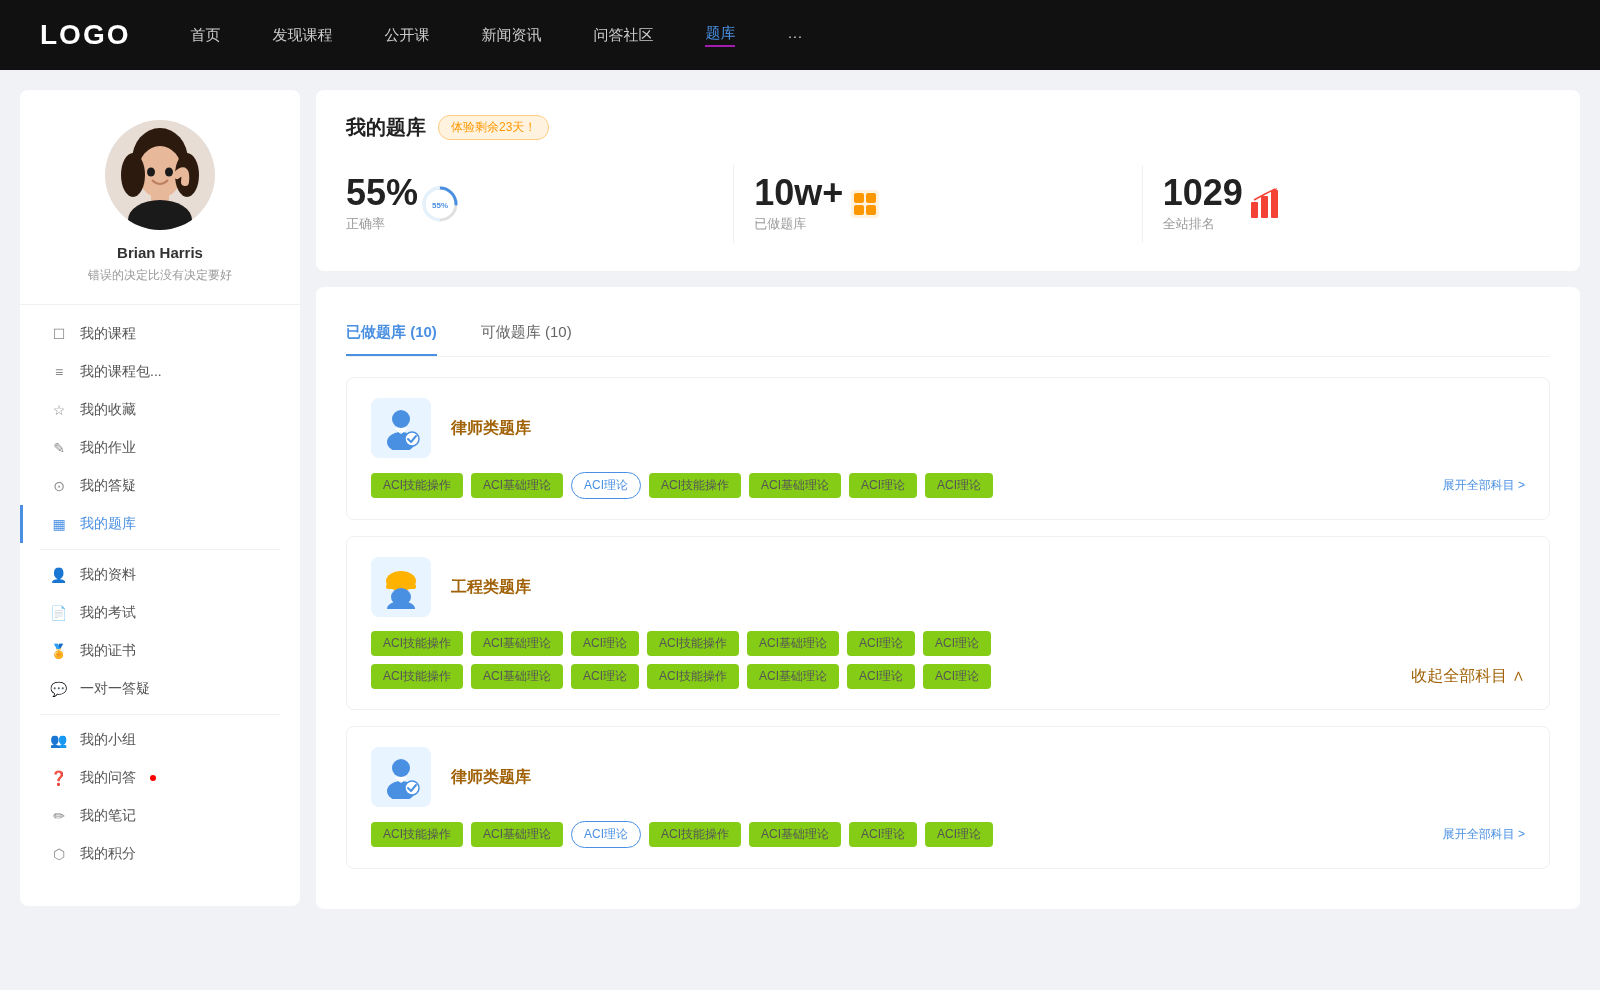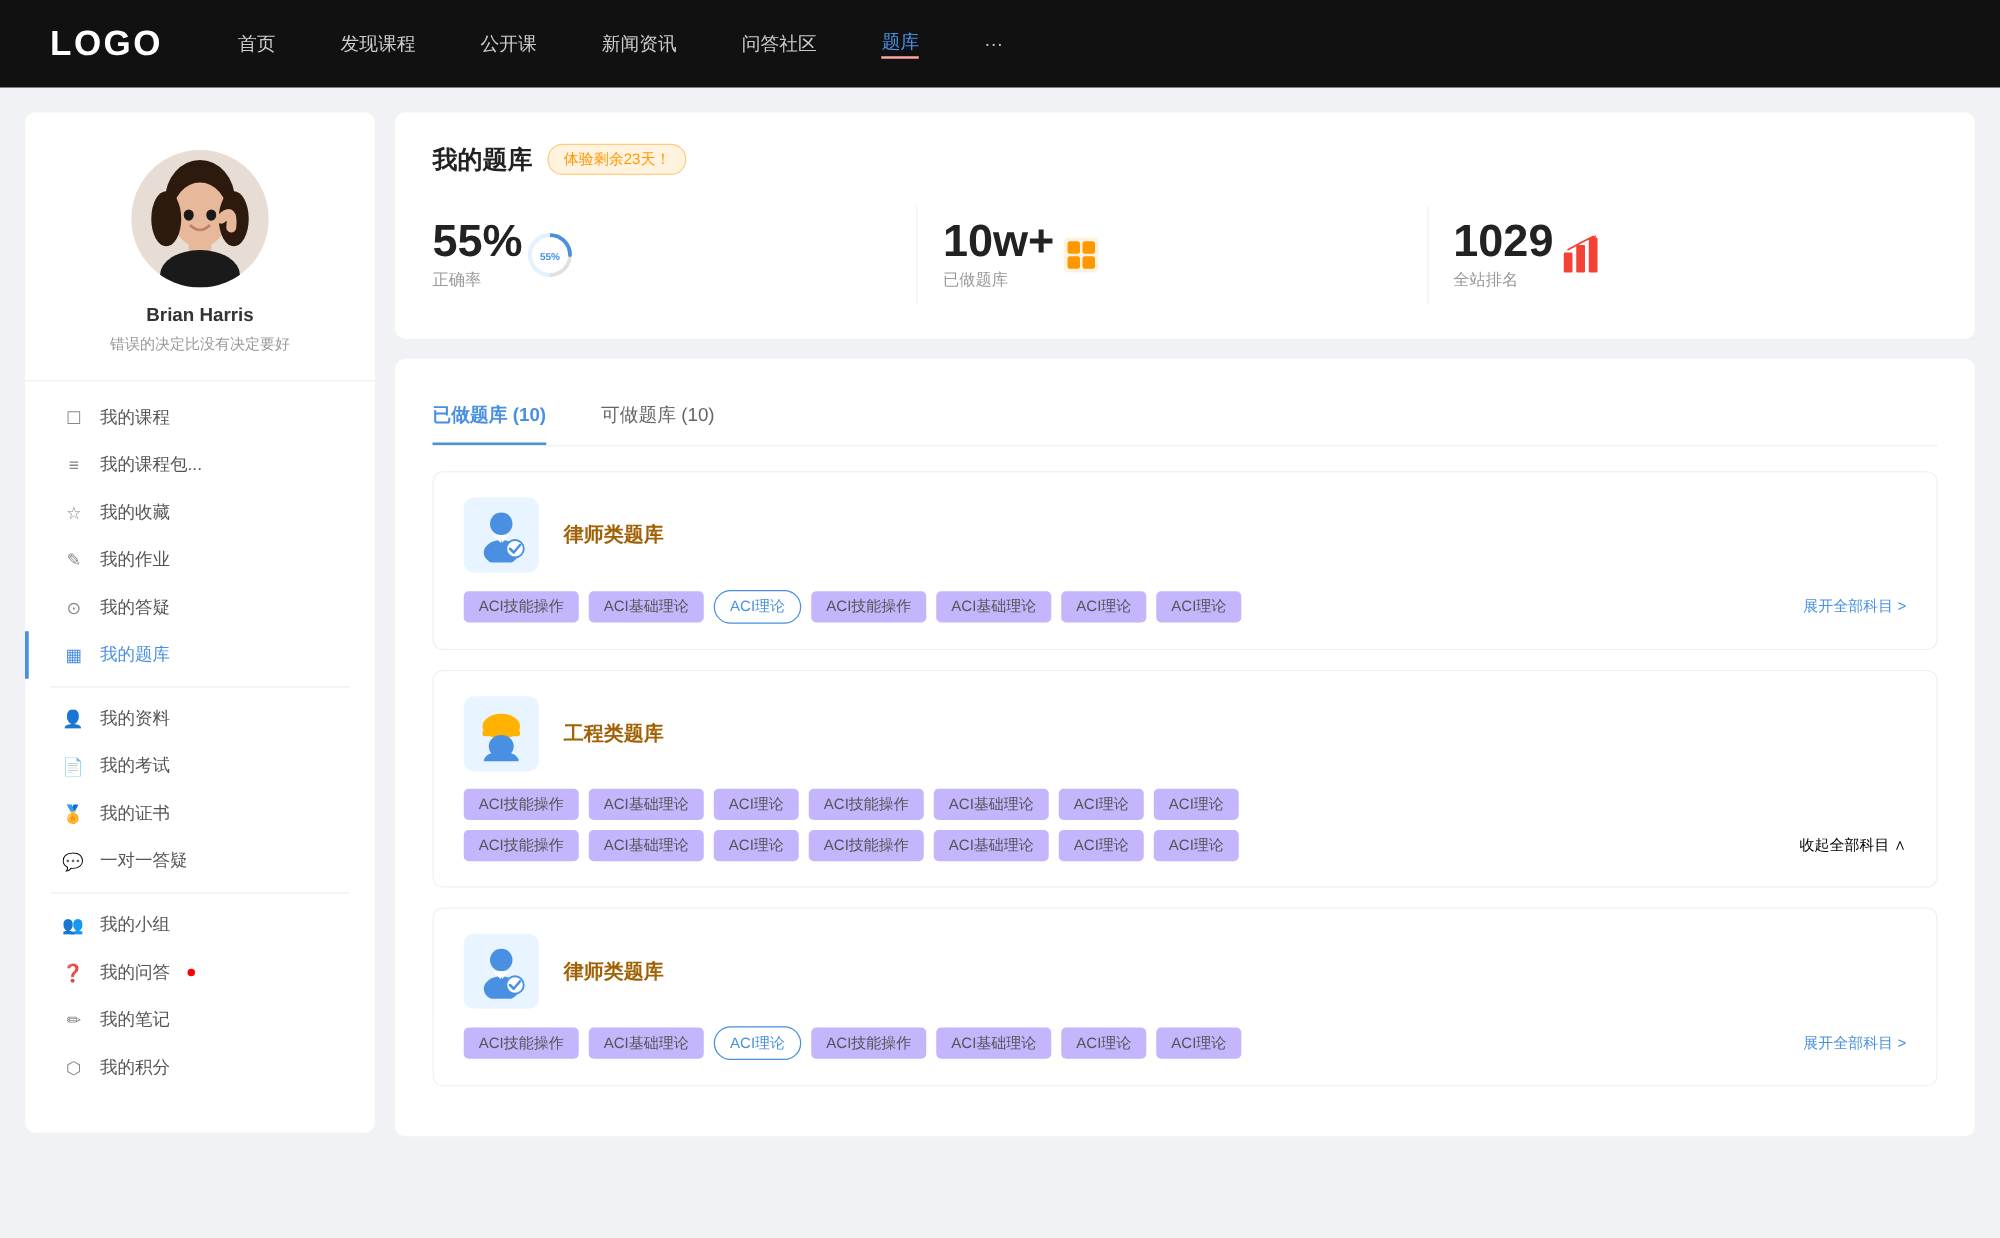--- a/index.html
+++ b/index.html
@@ -30,21 +30,21 @@
       flex: 1;
     }
     .navbar-nav a {
       color: #ccc;
       text-decoration: none;
       font-size: 15px;
       cursor: pointer;
     }
     .navbar-nav a.active {
       color: #4a90e2;
-      border-bottom: 2px solid #fca5a5;
+      border-bottom: 2px solid #a21caf;
       padding-bottom: 2px;
     }
     .navbar-right {
       display: flex;
       align-items: center;
       gap: 20px;
     }
     .navbar-right .app-download { color: #ccc; font-size: 14px; cursor: pointer; }
     .bell-icon { color: #ccc; font-size: 18px; cursor: pointer; position: relative; }
     .bell-badge {
@@ -287,21 +287,21 @@
     .tags-row {
       display: flex;
       flex-wrap: wrap;
       gap: 8px;
       align-items: center;
     }
     .tag {
       padding: 4px 12px;
       border-radius: 4px;
       font-size: 12px;
-      background: #c4b5fd;
+      background: #84cc16;
       color: #555;
       cursor: pointer;
     }
     .tag.active-tag {
       border: 1px solid #4a90e2;
       color: #4a90e2;
       background: white;
       border-radius: 14px;
     }
     .expand-link {
@@ -316,22 +316,22 @@
       flex-direction: column;
       gap: 8px;
     }
     .tags-line {
       display: flex;
       gap: 8px;
       flex-wrap: wrap;
       align-items: center;
     }
     .collapse-link {
-      color: #000000;
-      font-size: 12px;
+      color: #a16207;
+      font-size: 16px;
       cursor: pointer;
       margin-left: auto;
     }
   </style>
 </head>
 <body>
 
 <nav class="navbar">
   <div class="navbar-logo">LOGO</div>
   <div class="navbar-nav">

